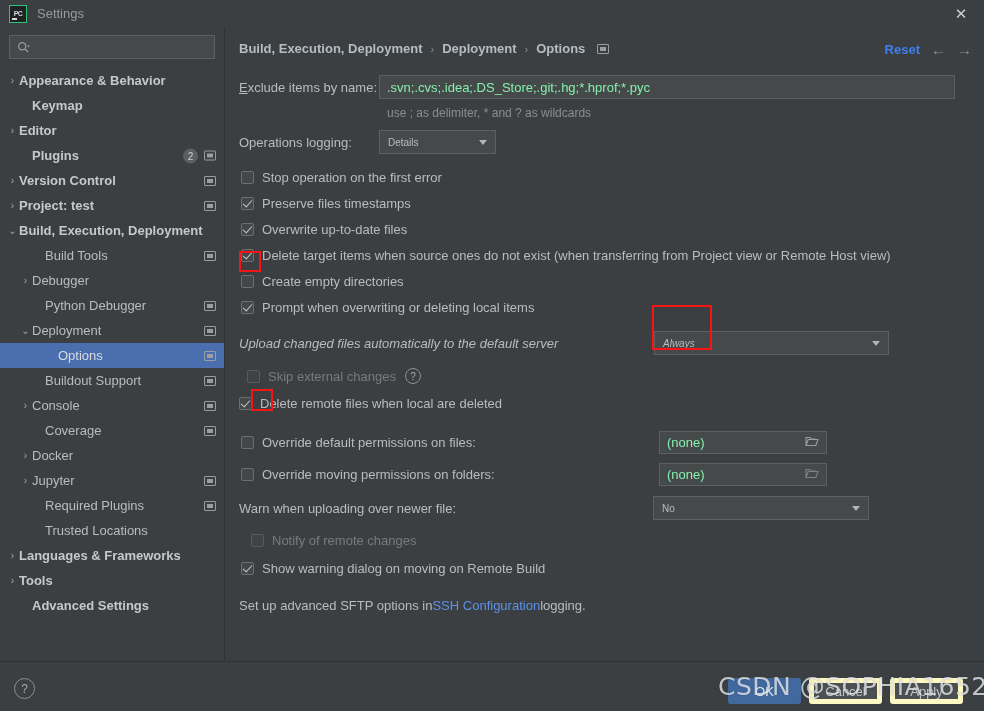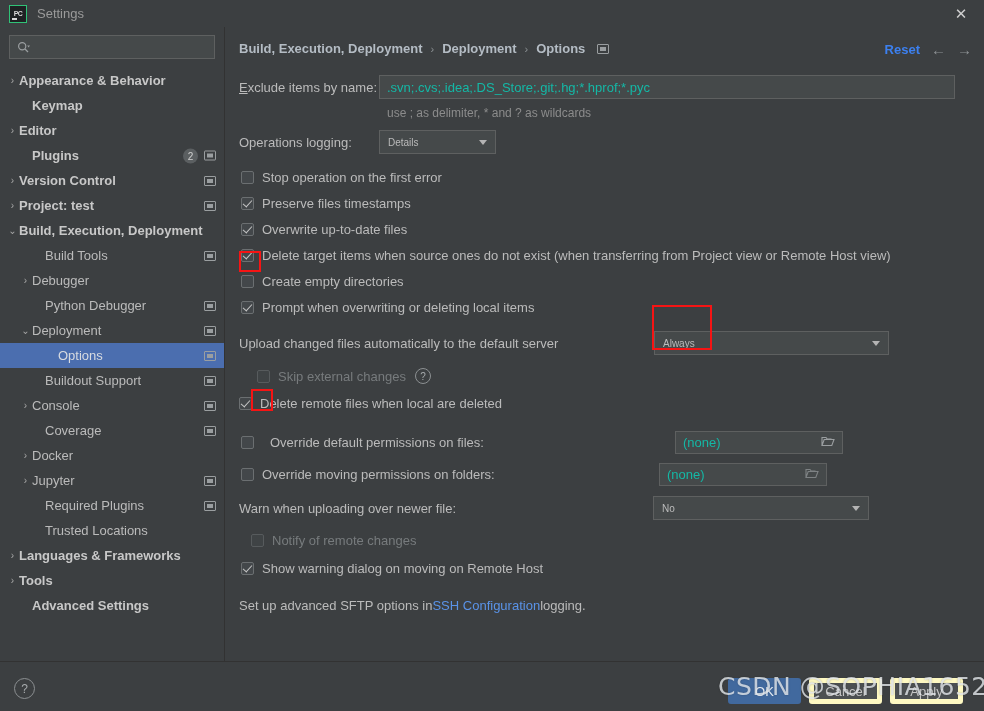--- a/index.html
+++ b/index.html
@@ -118,21 +118,21 @@
 
   .form { position: absolute; left: 14px; top: 48px; width: 740px; }
 
   .row { display: flex; align-items: center; position: relative; }
 
   .lbl { color: #bbbbbb; font-size: 13px; }
   .lbl .mn { text-decoration: underline; }
 
   .textfield {
     background: #45494a; border: 1px solid #5e6060; box-sizing: border-box;
-    color: #14b8a6; font-size: 13px;
+    color: #86efac; font-size: 13px;
     display: flex; align-items: center; padding: 0 7px;
   }
   .hint { color: #8c8c8c; font-size: 12px; }
 
   .combo {
     background: #45494a; border: 1px solid #5e6060; box-sizing: border-box;
     height: 24px; display: flex; align-items: center;
     padding: 0 6px 0 8px; color: #bbbbbb; font-size: 10px;
     position: relative;
   }
@@ -435,40 +435,40 @@
           <div class="cbrow" style="margin-left: 2px; height: 26px;">
             <span class="cb"></span>
             <span class="cb-label">Create empty directories</span>
           </div>
           <div class="cbrow" style="margin-left: 2px; height: 26px;">
             <span class="cb checked"></span>
             <span class="cb-label">Prompt when overwriting or deleting local items</span>
           </div>
         </div>
 
-      <div class="row" style="height:32px;margin-top:7px;">
+      <div class="row" style="height:32px;margin-top:7px;font-style:italic;">
         <div class="lbl" style="width:415px;">Upload changed files automatically to the default server</div>
         <div class="combo" style="width:235px;">
           <span class="cval">Always</span>
           <span class="arrow"></span>
         </div>
       </div>
 
-      <div class="cbrow" style="margin-left:18px;margin-top:5px;">
+      <div class="cbrow" style="margin-left:8px;margin-top:5px;">
         <span class="cb disabled"></span>
         <span class="cb-label disabled">Skip external changes</span>
         <span class="help-icon">?</span>
       </div>
 
       <div class="cbrow" style="margin-left:0;margin-top:3px;">
         <span class="cb checked"></span>
         <span class="cb-label">Delete remote files when local are deleted</span>
       </div>
 
-      <div class="row" style="height:30px;margin-top:12px;gap:8px;">
+      <div class="row" style="height:30px;margin-top:12px;">
         <span class="cb" style="margin-left:2px;"></span>
         <span class="cb-label" style="width:397px;">Override default permissions on files:</span>
         <div class="textfield" style="width:168px;height:23px;justify-content:space-between;">
           <span>(none)</span>
           <span class="folder-icon">
             <svg width="14" height="11" viewBox="0 0 14 11">
                 <path d="M1 9.5 L3.2 3.5 L13 3.5 L10.8 9.5 Z M1 9.5 L1 1.5 L5 1.5 L6.2 3 L10 3 L10 4" fill="none" stroke="#9a9ea0" stroke-width="1.1"></path>
               </svg>
           </span>
         </div>
@@ -495,21 +495,21 @@
         </div>
       </div>
 
       <div class="cbrow" style="margin-left:12px;margin-top:4px;">
         <span class="cb disabled"></span>
         <span class="cb-label disabled">Notify of remote changes</span>
       </div>
 
       <div class="cbrow" style="margin-left:2px;margin-top:4px;">
         <span class="cb checked"></span>
-        <span class="cb-label">Show warning dialog on moving on Remote Host</span>
+        <span class="cb-label">Show warning dialog on moving on Remote Build</span>
       </div>
 
       <div class="row" style="height:26px;margin-top:12px;">
         <span class="lbl">Set up advanced SFTP options in </span>
         <span class="link">SSH Configuration</span>
         <span class="lbl"> logging.</span>
       </div>
 
     </div>
 

